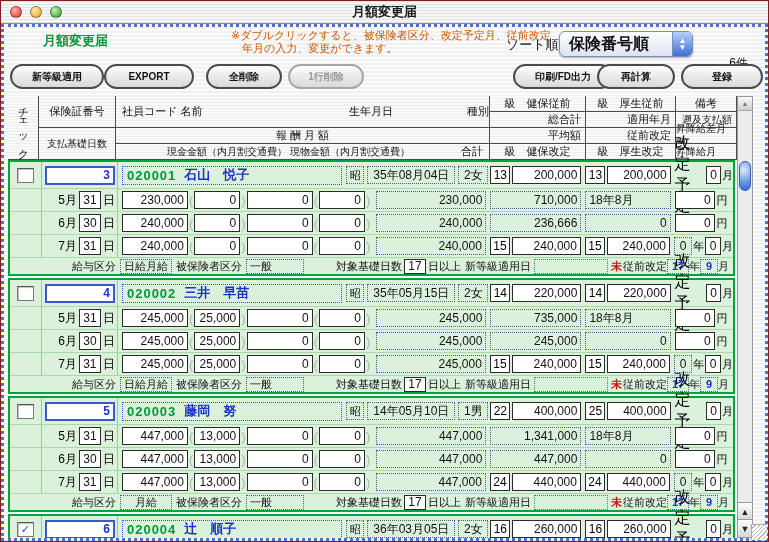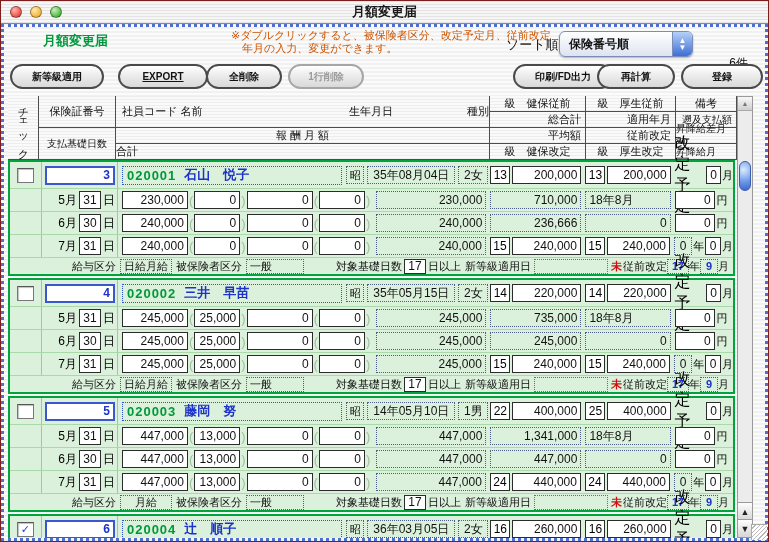--- a/index.html
+++ b/index.html
@@ -11,21 +11,21 @@
   .tl.yel{background:radial-gradient(circle at 35% 30%,#ffe9b0,#f5bd4f 60%,#d29a28);}
   .tl.grn{background:radial-gradient(circle at 35% 30%,#c8f0b8,#61c354 60%,#3c9a32);}
   .wtitle{position:absolute;left:0;right:0;text-align:center;font-size:13px;font-weight:bold;color:#1a1a1a;}
   
   .content{position:absolute;top:23px;left:0;right:0;bottom:0;background:repeating-linear-gradient(0deg,#f1f1f1 0 2px,#fbfbfb 2px 4px);}
   .focusring{position:absolute;inset:0;border:3px dotted #4e6fd0;pointer-events:none;z-index:40;}
   .ftitle{position:absolute;left:42px;top:8px;font-size:13px;font-weight:bold;color:#009a3c;}
   .note{position:absolute;left:230px;top:5px;font-size:11px;line-height:13px;color:#cc5500;}
   .sortlbl{position:absolute;left:505px;top:12px;font-size:13px;color:#111;}
   .popup{position:absolute;left:558px;top:7px;width:132px;height:24px;display:flex;align-items:center;border:1px solid #7a8db8;border-radius:6px;background:linear-gradient(#ffffff,#dde3f0);box-shadow:0 1px 2px rgba(0,0,0,.3);}
-  .popup .txt{flex:1;padding-left:9px;font-size:12px;font-weight:bold;color:#111;}
+  .popup .txt{flex:1;padding-left:9px;font-size:16px;font-weight:bold;color:#111;}
   .popup .caps{width:19px;align-self:stretch;border-left:1px solid #7a8db8;border-radius:0 5px 5px 0;background:linear-gradient(#b5d0f8,#3c6fd6);display:flex;flex-direction:column;align-items:center;justify-content:center;color:#fff;font-size:8px;line-height:7px;}
   .count{position:absolute;right:20px;top:31px;font-size:12px;color:#111;}
   
   .btnrow{position:absolute;top:40px;left:0;right:0;height:26px;}
   .abtn{position:absolute;top:0;height:25px;border:2px solid #4a4a4a;border-radius:13px;background:linear-gradient(#ffffff,#ececec 45%,#d9d9d9);font-size:10px;font-weight:bold;color:#111;display:flex;align-items:center;justify-content:center;box-sizing:border-box;}
   .abtn.dis{border-color:#a6a6a6;color:#9a9a9a;font-weight:bold;}
   
   .tbl{position:absolute;left:7px;top:72px;width:729px;height:442px;overflow:hidden;}
   .thead{display:flex;width:729px;box-sizing:border-box;}
   .thcell{box-sizing:border-box;border:1px solid #4d4d4d;margin:-1px 0 0 -1px;background:repeating-linear-gradient(0deg,#ededed 0 1px,#fafafa 1px 3px);font-size:11px;color:#111;display:flex;align-items:center;}
@@ -111,21 +111,21 @@
       <span class="txt">保険番号順</span>
       <span class="caps">
           <span>▲</span>
           <span>▼</span>
         </span>
     </div>
     <div class="count">6件</div>
 
     <div class="btnrow">
       <div class="abtn" style="left:9px;width:94px;">新等級適用</div>
-      <div class="abtn" style="left:117px;width:90px;text-decoration:underline;">EXPORT</div>
+      <div class="abtn" style="left:103px;width:90px;">EXPORT</div>
       <div class="abtn" style="left:205px;width:76px;">全削除</div>
       <div class="abtn dis" style="left:287px;width:76px;">1行削除</div>
       <div class="abtn" style="left:512px;width:100px;">印刷/FD出力</div>
       <div class="abtn" style="left:596px;width:78px;">再計算</div>
       <div class="abtn" style="left:680px;width:82px;">登録</div>
     </div>
 
     <div class="tbl">
       <div class="thead">
         <div class="thcell thc">チェック</div>
@@ -134,20 +134,21 @@
           <div class="thcell h32 w77 cen smallhdr">支払基礎日数</div>
         </div>
         <div class="thcol w374">
           <div class="thcell h32 w374 emp-row">
             <span class="b1">社員コード 名前</span>
             <span class="b2">生年月日</span>
             <span class="b3">種別</span>
           </div>
           <div class="thcell h16 w374 cen">報 酬 月 額</div>
           <div class="thcell h16 w374">
+            <span class="b1 smallhdr" style="flex:1;text-align:center;">現金金額（内月割交通費） 現物金額（内月割交通費）</span>
             <span style="padding-right:6px;">合計</span>
           </div>
         </div>
         <div class="thcol w96">
           <div class="thcell h16 w96 cen">級　健保従前</div>
           <div class="thcell h16 w96 rt">総合計</div>
           <div class="thcell h16 w96 rt">平均額</div>
           <div class="thcell h16 w96 cen">級　健保改定</div>
         </div>
         <div class="thcol w90">

